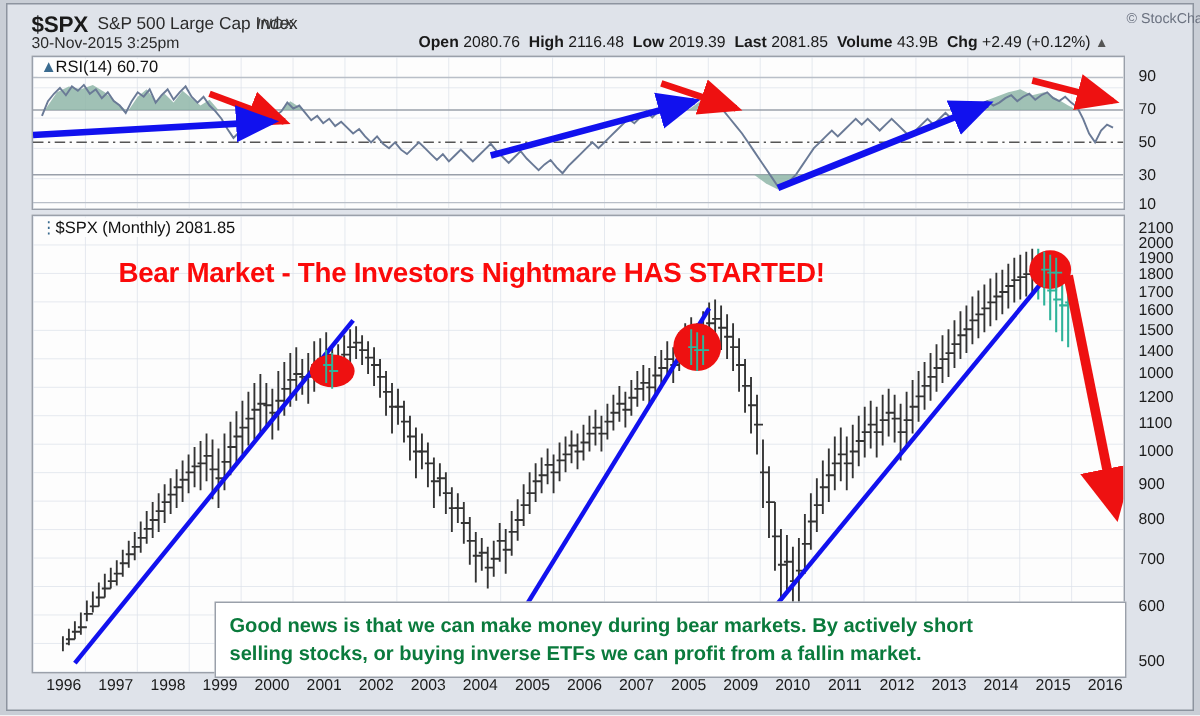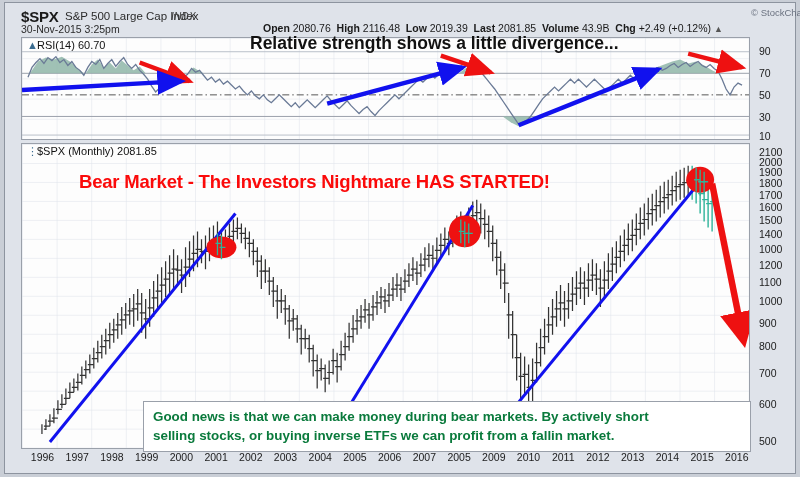--- a/index.html
+++ b/index.html
@@ -8,21 +8,21 @@
         background:#c9ced6;}
   
   .frame{position:absolute;left:4px;top:2px;width:792px;height:472px;
          background:#dfe3ea;border:1px solid #8d949f;box-sizing:border-box;}
   
   .hdr{position:absolute;left:0;top:0;width:100%;height:30px;padding-left:48px;}
   .sym{position:absolute;left:16px;top:5px;font-size:15px;font-weight:bold;color:#1a1a1a;letter-spacing:-.2px;}
   .symdesc{position:absolute;left:60px;top:7px;font-size:11.5px;color:#2b2b2b;}
   .symidx{position:absolute;left:166px;top:8px;font-size:10px;color:#3a3a3a;letter-spacing:.3px;font-style:italic;}
   .date{position:absolute;left:16px;top:20px;font-size:10.5px;color:#2b2b2b;}
-  .quote{position:absolute;left:258px;top:19px;font-size:10.5px;color:#1a1a1a;white-space:nowrap;}
+  .quote{position:absolute;left:274px;top:19px;font-size:10.5px;color:#1a1a1a;white-space:nowrap;}
   .quote b{font-weight:bold;}
   .quote span.v{font-weight:normal;}
   .wm{position:absolute;right:10px;top:4px;font-size:9.5px;color:#6b7280;}
   .uparrow{color:#555;font-size:9px;}
 
   
   .panel{position:absolute;background:#fdfdfd;border:1px solid #9aa0aa;box-sizing:border-box;}
   #rsi-panel{left:16px;top:34px;width:729px;height:103px;}
   #price-panel{left:16px;top:140px;width:729px;height:306px;}
   .plotwrap{position:absolute;inset:0;overflow:hidden;}
@@ -121,21 +121,20 @@
           <line x1="306" y1="67" x2="442" y2="30" stroke="#1111ee" stroke-width="4.5" marker-end="url(#blueArr)"></line>
           <line x1="420" y1="18" x2="470" y2="35" stroke="#ee1111" stroke-width="4.5" marker-end="url(#redArr)"></line>
           <line x1="498" y1="89" x2="638" y2="32" stroke="#1111ee" stroke-width="4.5" marker-end="url(#blueArr)"></line>
           <line x1="668" y1="16" x2="722" y2="30" stroke="#ee1111" stroke-width="4.5" marker-end="url(#redArr)"></line>
         </svg>
       </div>
     </div>
     <div class="ptitle" id="rsi-title">
       <span class="glyph">▲</span><span>RSI(14) 60.70</span>
     </div>
-    <div class="anno" id="rsi-annotation">Relative strength shows a little divergence...</div>
 
     <div class="panel" id="price-panel">
       <div class="plotwrap">
         <svg class="plot" viewBox="0 0 729 306" preserveAspectRatio="none">
           <defs>
             <pattern id="gridP" width="34.7" height="19.1" patternUnits="userSpaceOnUse">
               <path d="M34.7 0 L0 0 0 19.1" fill="none" stroke="#dde2ea" stroke-width="1"></path>
             </pattern>
             <marker id="bigRedArr" markerWidth="6" markerHeight="6" refX="3.2" refY="3" orient="auto">
               <path d="M0,0.2 L5.6,3 L0,5.8 z" fill="#ee1111"></path>

